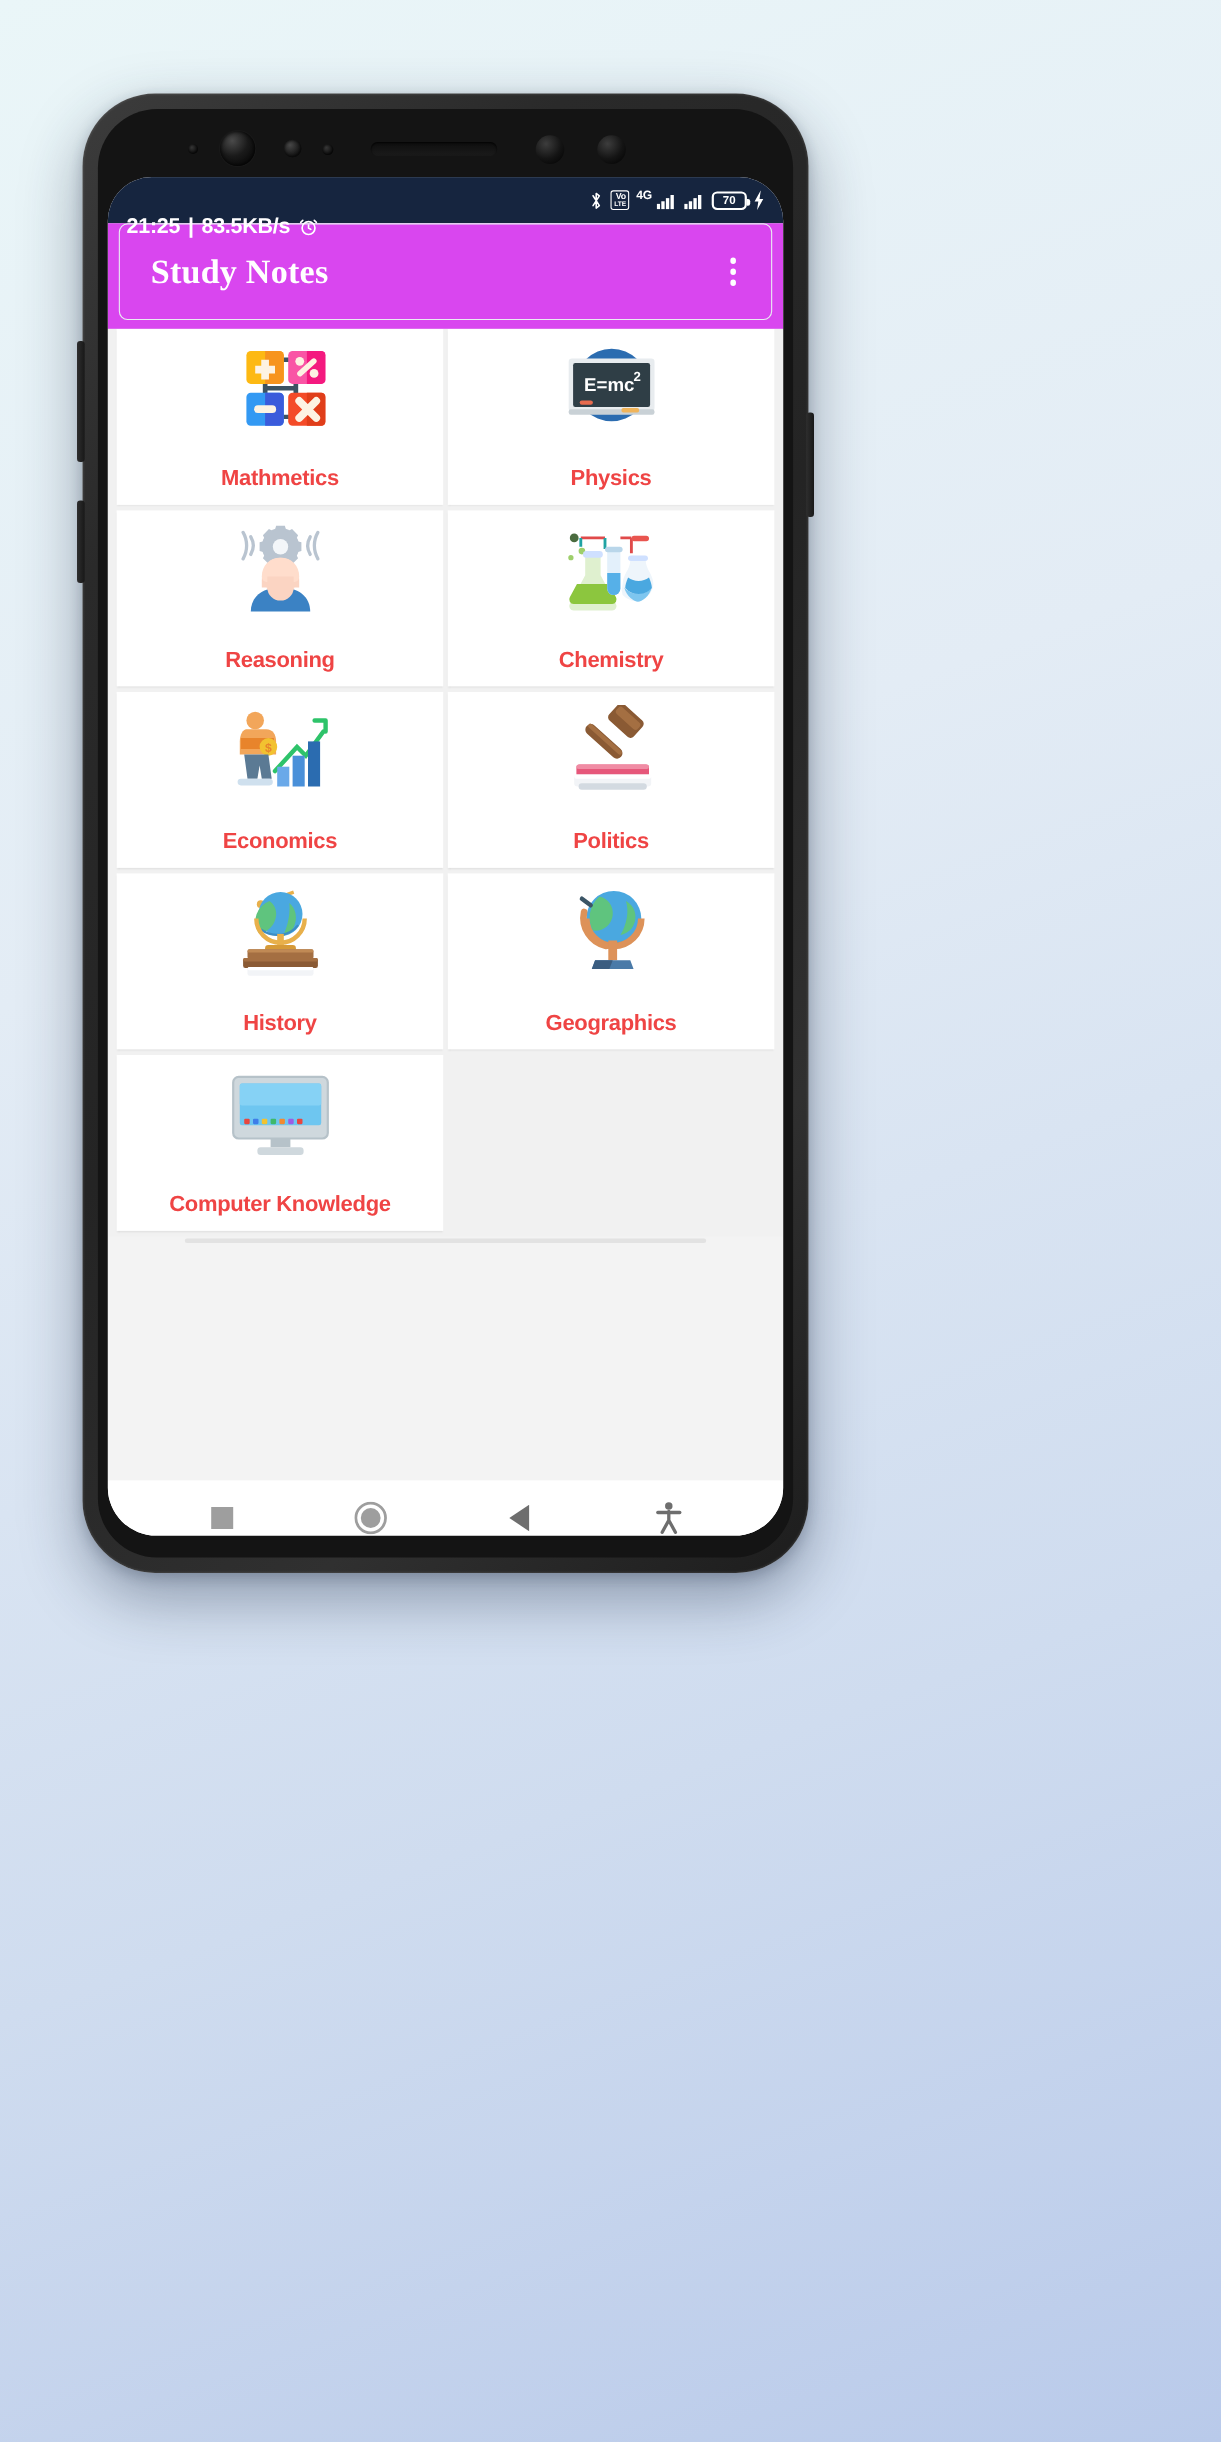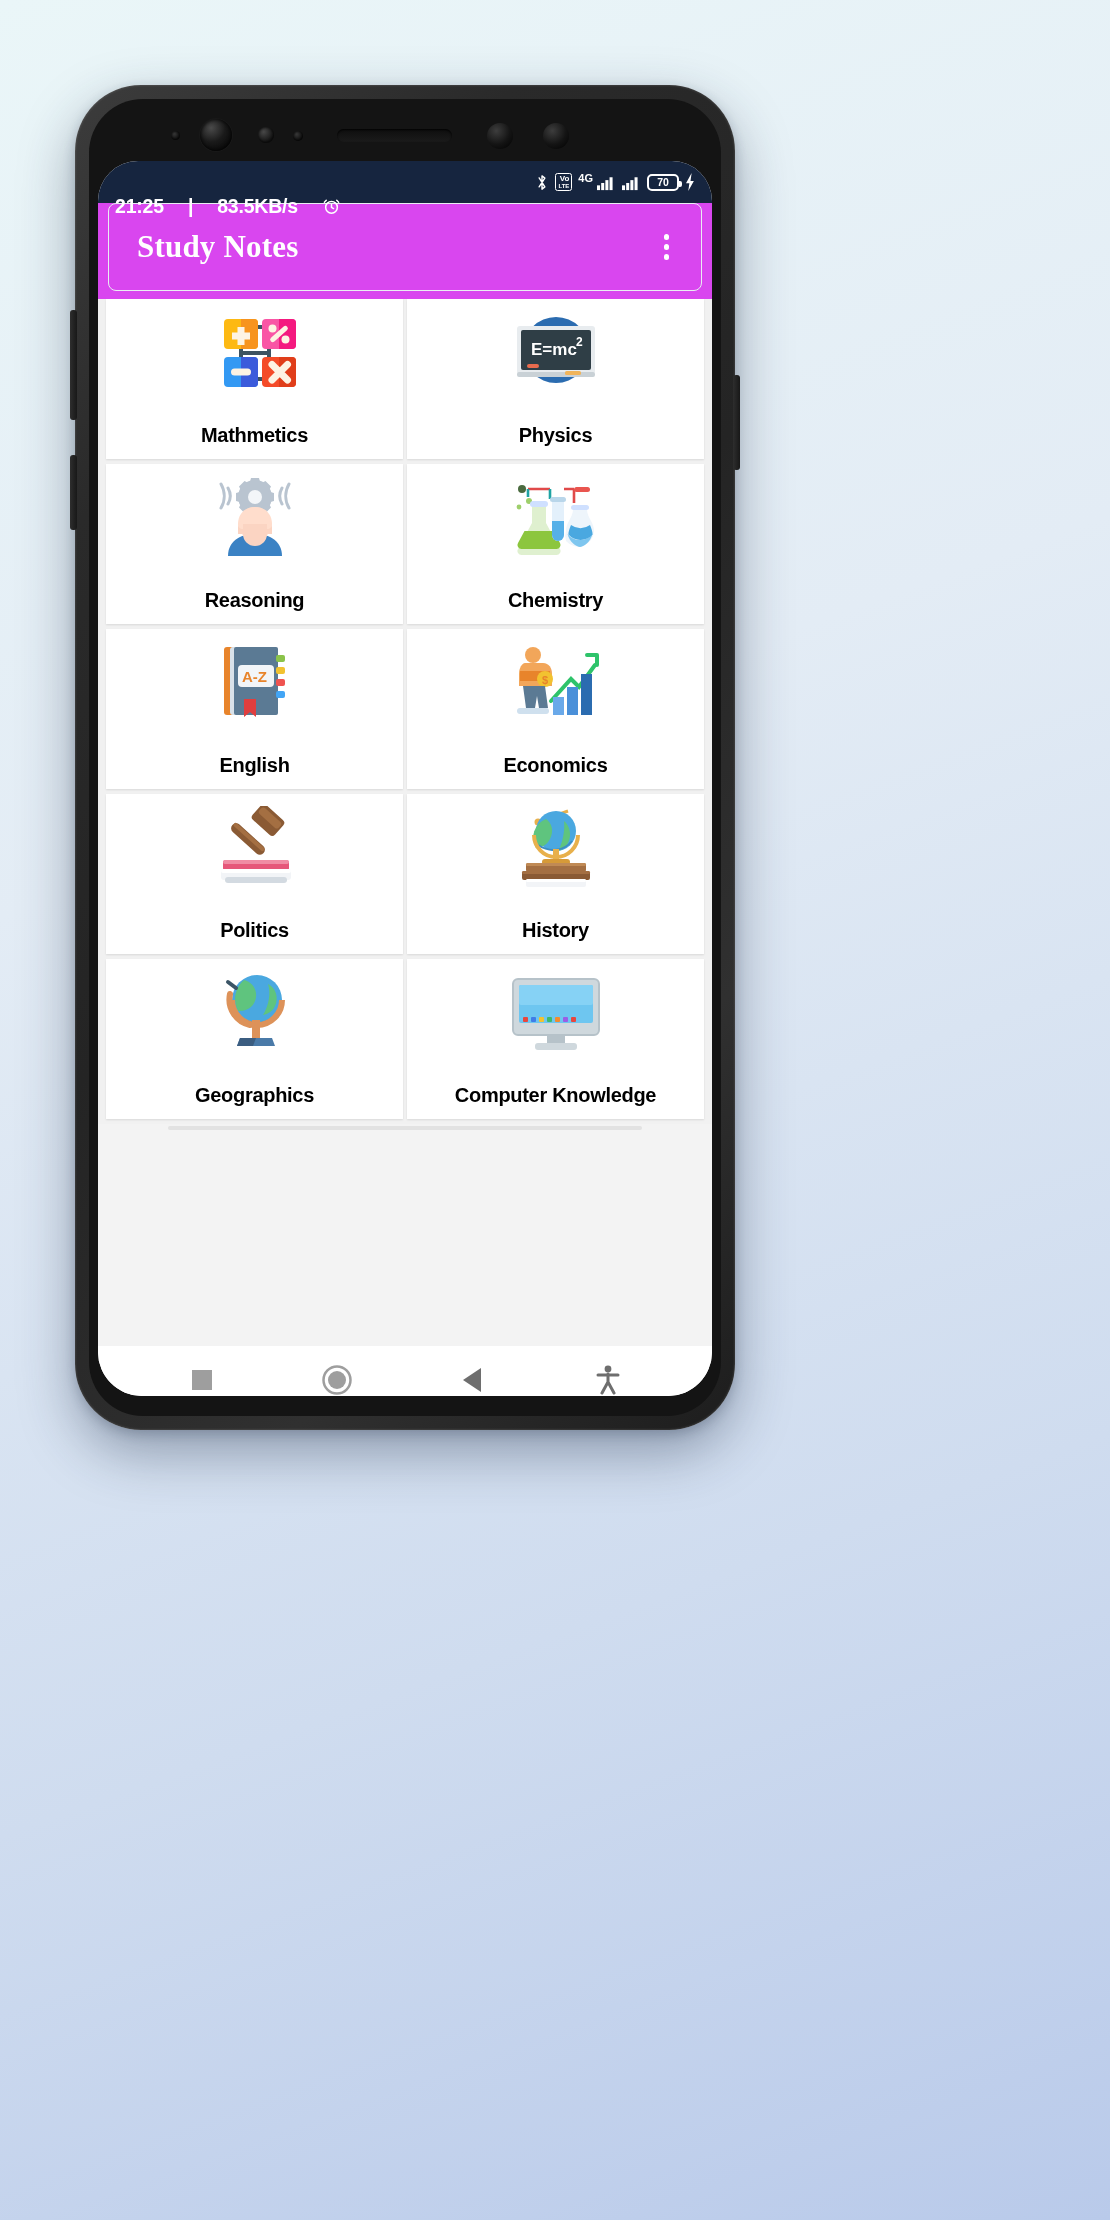--- a/index.html
+++ b/index.html
@@ -101,21 +101,21 @@
   #status-bar {
     height: 42px;
     background: #16253f;
     display: flex;
     align-items: center;
     justify-content: space-between;
     padding: 0 16px 0 17px;
     color: #ffffff;
   }
   #status-left {
-    display: flex; align-items: center; gap: 24px;
+    display: flex; align-items: center; gap: 7px;
     font-size: 19.5px; font-weight: bold; letter-spacing: -0.2px;
     white-space: nowrap;
     margin-top: 48px;
   }
   #status-right {
     display: flex; align-items: center; gap: 6px;
   }
   .stat-ico { display: block; }
   #battery-pill {
     display: flex; align-items: center; justify-content: center;
@@ -191,21 +191,21 @@
   .card:nth-child(odd) { margin-left: 8px; margin-right: 2px; }
   .card:nth-child(even){ margin-left: 2px; margin-right: 8px; }
   .card-icon {
     width: 105px; height: 82px;
     display: flex; align-items: center; justify-content: center;
   }
   .card-icon svg { display: block; }
   .card-label {
     font-size: 20px;
     font-weight: bold;
-    color: #000000;
+    color: #ef4444;
     letter-spacing: -0.3px;
     text-align: center;
     margin-top: 24px;
   }
 
   
   #list-scroll-hint {
     height: 4px;
     margin: 2px 70px 0 70px;
     background: #e2e2e2;
@@ -381,37 +381,20 @@
               <path d="M59.5 57a16 16 0 0 0 25 0c-2 8-9 13-12.5 13s-10.5-5-12.5-13z" fill="#7ec6ef"></path>
               <path d="M63 48a16 16 0 0 0 19 0c1.6 4 2.6 7 2.6 9.5a16 16 0 0 1-24.2 0c0-2.5 1-5.5 2.6-9.5z" fill="#4aa8e0"></path>
               <rect x="63" y="28" width="18" height="5" rx="2.5" fill="#cfe0ff"></rect>
               <path d="M66 14h20v14H66z" fill="#e9554f" opacity="0"></path>
               <rect x="66" y="10" width="16" height="5" rx="2.5" fill="#e9554f"></rect>
             </svg>
           </div>
           <div class="card-label">Chemistry</div>
         </div>
 
-        <div class="card">
-          <div class="card-icon">
-            <svg width="94" height="84" viewBox="0 0 94 84">
-              <rect x="16" y="6" width="10" height="68" rx="3" fill="#e8842b"></rect>
-              <rect x="22" y="6" width="48" height="68" rx="3" fill="#d9e2ea"></rect>
-              <rect x="26" y="6" width="44" height="68" rx="2" fill="#5b7a94"></rect>
-              <rect x="30" y="24" width="36" height="22" rx="4" fill="#f2f5f8"></rect>
-              <text x="34" y="41" font-family="Liberation Sans, sans-serif" font-size="15" font-weight="bold" fill="#e8842b">A-Z</text>
-              <rect x="68" y="14" width="9" height="7" rx="2" fill="#8bc34a"></rect>
-              <rect x="68" y="26" width="9" height="7" rx="2" fill="#f2c230"></rect>
-              <rect x="68" y="38" width="9" height="7" rx="2" fill="#ef5350"></rect>
-              <rect x="68" y="50" width="9" height="7" rx="2" fill="#42a5f5"></rect>
-              <path d="M36 58h12v18l-6-5-6 5z" fill="#e03e3e"></path>
-            </svg>
-          </div>
-          <div class="card-label">English</div>
-        </div>
 
         <div class="card">
           <div class="card-icon">
             <svg width="98" height="84" viewBox="0 0 98 84">
               <path d="M44 60 64 38l8 8 16-22" stroke="#2ec36a" stroke-width="4" fill="none" stroke-linecap="round"></path>
               <path d="M80 14h10v10" stroke="#2ec36a" stroke-width="4" fill="none" stroke-linecap="round" stroke-linejoin="round"></path>
               <rect x="46" y="56" width="11" height="18" fill="#6aa9e9"></rect>
               <rect x="60" y="46" width="11" height="28" fill="#4a90d9"></rect>
               <rect x="74" y="33" width="11" height="41" fill="#2b6cb0"></rect>
               <circle cx="26" cy="14" r="8" fill="#f2a65a"></circle>

